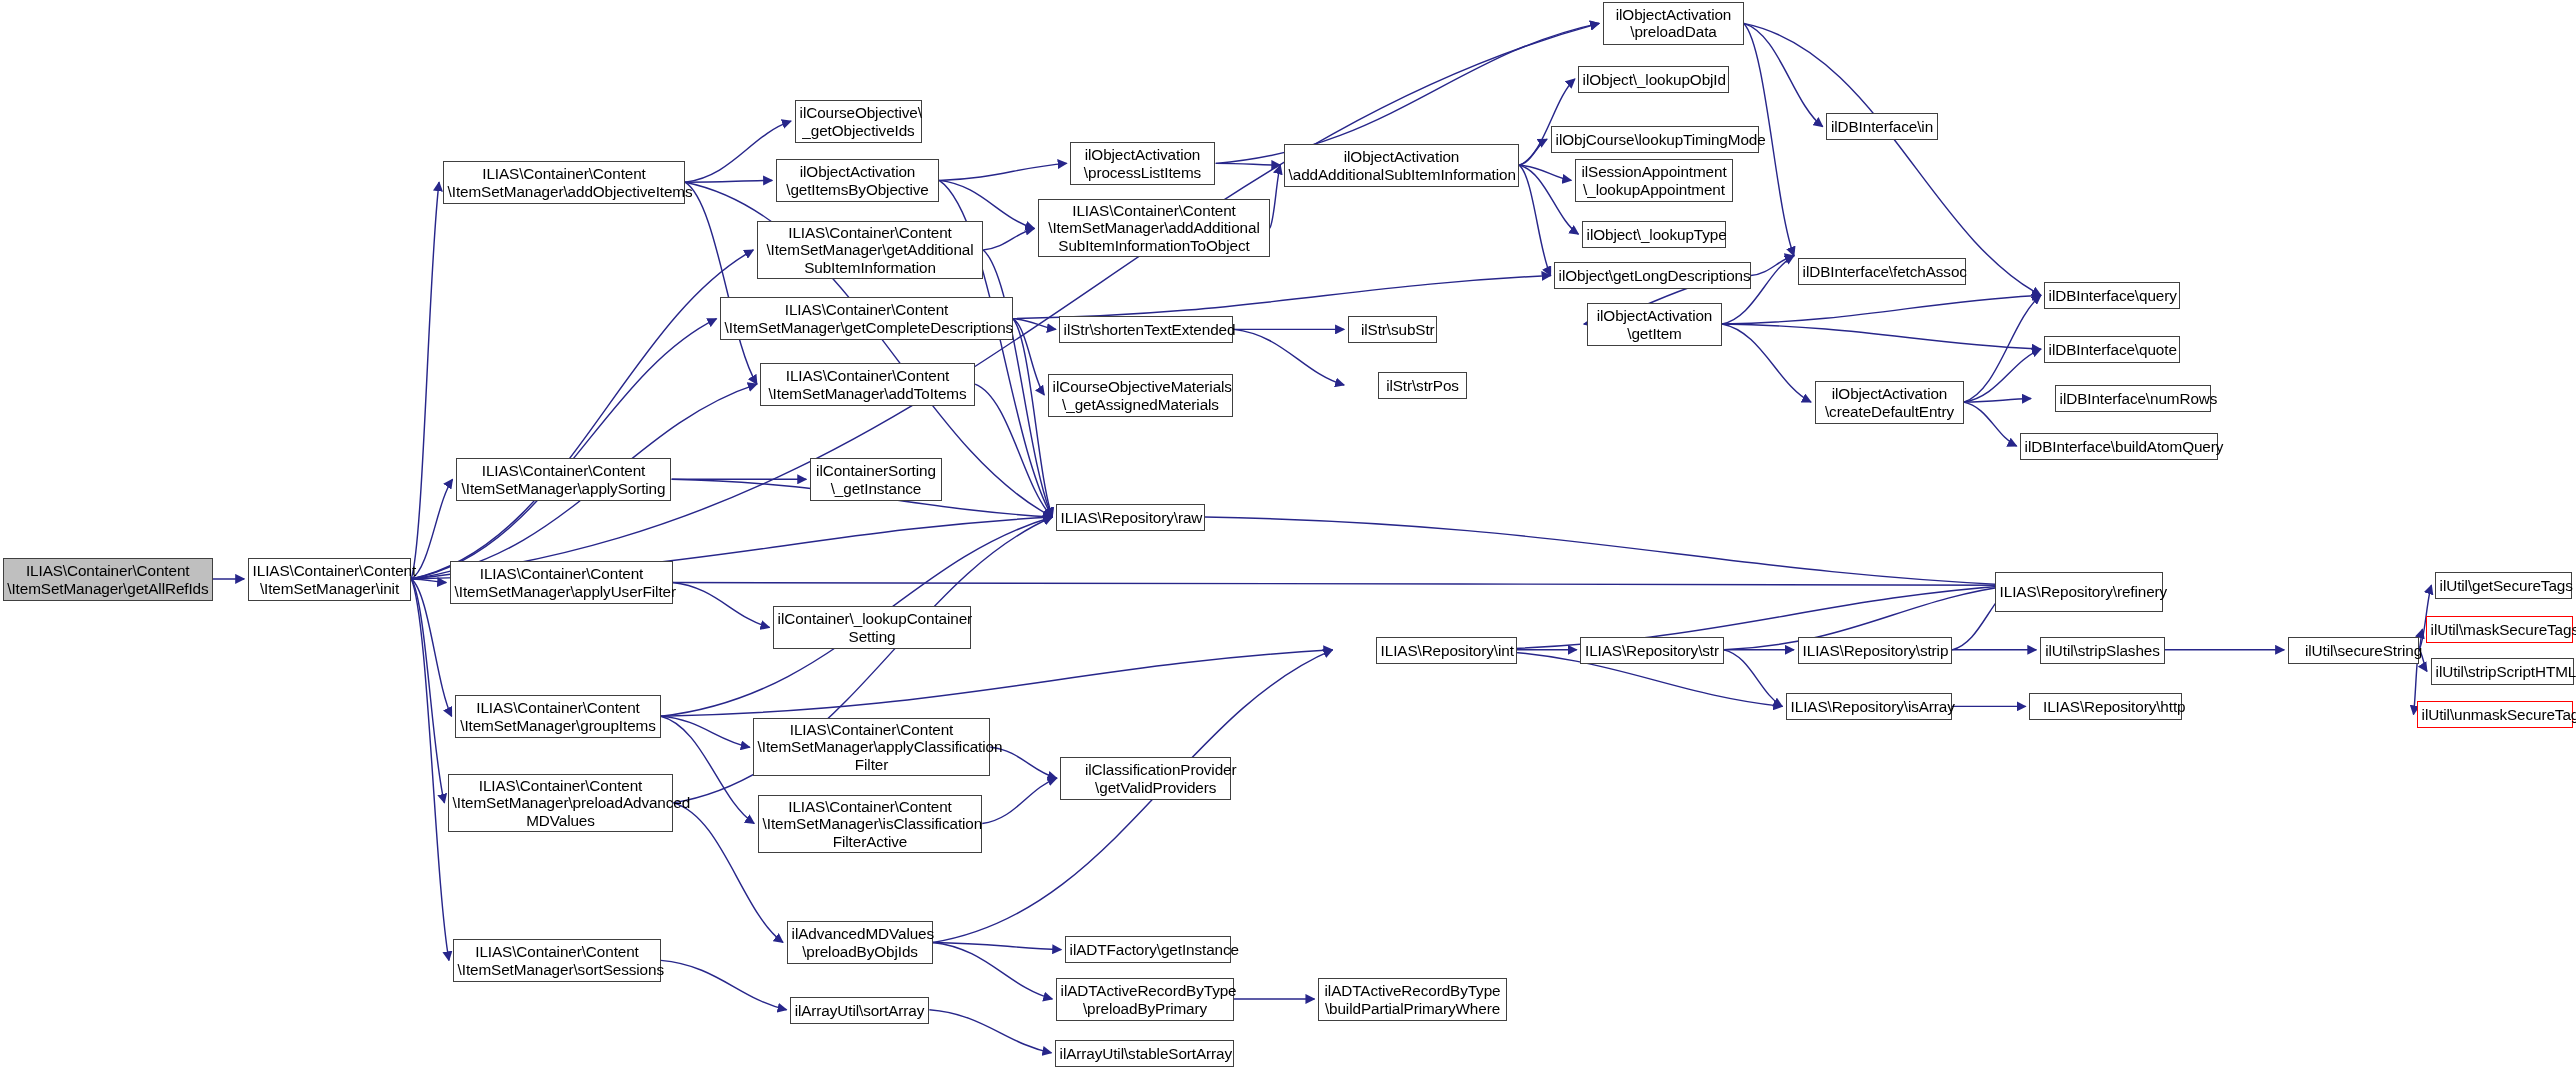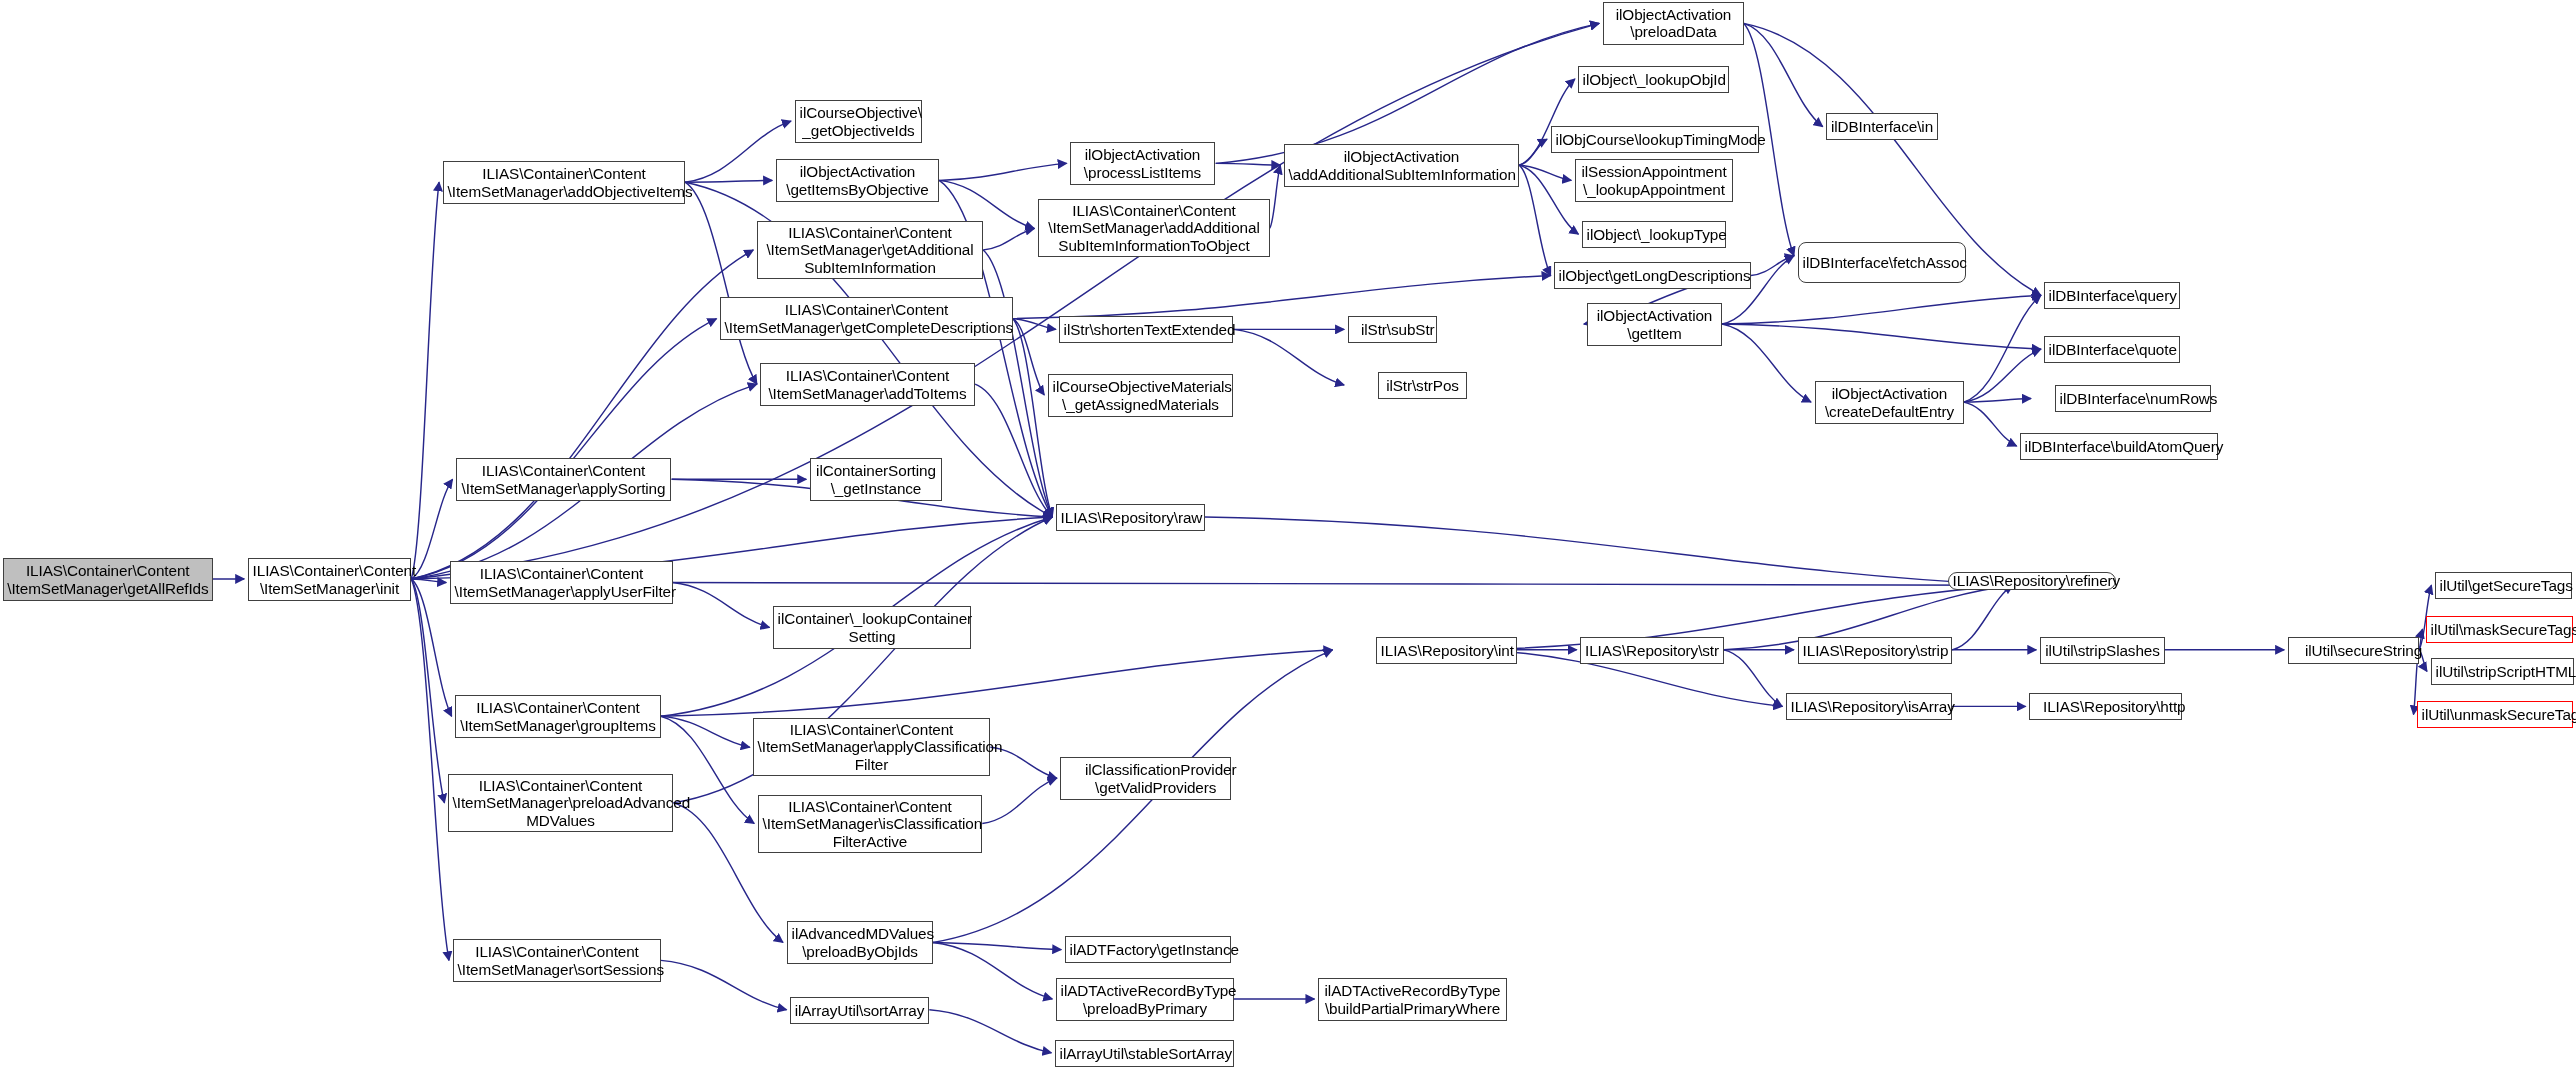--- a/index.html
+++ b/index.html
@@ -209,32 +209,32 @@
       <div class="node" style="left: 1551px; top: 126px; width: 208px; height: 27px;"><span class="node-label">ilObjCourse\lookupTimingMode</span></div>
       <div class="node" style="left: 1575px; top: 159px; width: 158px; height: 43px;"><span class="node-label">ilSessionAppointment
 \_lookupAppointment</span></div>
       <div class="node" style="left: 1582px; top: 221px; width: 144px; height: 27px;"><span class="node-label">ilObject\_lookupType</span></div>
       <div class="node" style="left: 1554px; top: 262px; width: 197px; height: 27px;"><span class="node-label">ilObject\getLongDescriptions</span></div>
       <div class="node" style="left: 1587px; top: 303px; width: 135px; height: 43px;"><span class="node-label">ilObjectActivation
 \getItem</span></div>
       <div class="node" style="left: 1815px; top: 381px; width: 149px; height: 43px;"><span class="node-label">ilObjectActivation
 \createDefaultEntry</span></div>
       <div class="node" style="left: 1826px; top: 113px; width: 112px; height: 27px;"><span class="node-label">ilDBInterface\in</span></div>
-      <div class="node" style="left: 1798px; top: 242px; width: 168px; height: 41px; border-radius: 8px;"><span class="node-label">ilDBInterface\fetchAssoc</span></div>
+      <div class="node" style="left: 1798px; top: 258px; width: 168px; height: 27px;"><span class="node-label">ilDBInterface\fetchAssoc</span></div>
       <div class="node" style="left: 2044px; top: 282px; width: 136px; height: 27px;"><span class="node-label">ilDBInterface\query</span></div>
       <div class="node" style="left: 2044px; top: 336px; width: 136px; height: 27px;"><span class="node-label">ilDBInterface\quote</span></div>
       <div class="node" style="left: 2035px; top: 385px; width: 156px; height: 27px; margin-left: 20px;"><span class="node-label">ilDBInterface\numRows</span></div>
       <div class="node" style="left: 2020px; top: 433px; width: 198px; height: 27px;"><span class="node-label">ilDBInterface\buildAtomQuery</span></div>
       <div class="node" style="left: 1056px; top: 504px; width: 149px; height: 27px;"><span class="node-label">ILIAS\Repository\raw</span></div>
       <div class="node" style="left: 1336px; top: 637px; width: 141px; height: 27px; margin-left: 40px;"><span class="node-label">ILIAS\Repository\int</span></div>
       <div class="node" style="left: 1580px; top: 637px; width: 144px; height: 27px;"><span class="node-label">ILIAS\Repository\str</span></div>
       <div class="node" style="left: 1798px; top: 637px; width: 154px; height: 27px;"><span class="node-label">ILIAS\Repository\strip</span></div>
       <div class="node" style="left: 1786px; top: 693px; width: 166px; height: 27px;"><span class="node-label">ILIAS\Repository\isArray</span></div>
       <div class="node" style="left: 2029px; top: 693px; width: 153px; height: 27px; padding-left: 13px;"><span class="node-label">ILIAS\Repository\http</span></div>
-      <div class="node" style="left: 1948px; top: 572px; width: 168px; height: 18px; border-radius: 10px;"><span class="node-label">ILIAS\Repository\refinery</span></div>
+      <div class="node" style="left: 1995px; top: 572px; width: 168px; height: 40px;"><span class="node-label">ILIAS\Repository\refinery</span></div>
       <div class="node" style="left: 2040px; top: 637px; width: 125px; height: 27px;"><span class="node-label">ilUtil\stripSlashes</span></div>
       <div class="node" style="left: 2288px; top: 637px; width: 131px; height: 27px; padding-left: 16px;"><span class="node-label">ilUtil\secureString</span></div>
       <div class="node" style="left: 2435px; top: 572px; width: 137px; height: 27px;"><span class="node-label">ilUtil\getSecureTags</span></div>
       <div class="node warn" style="left: 2426px; top: 616px; width: 147px; height: 27px;"><span class="node-label">ilUtil\maskSecureTags</span></div>
       <div class="node" style="left: 2431px; top: 658px; width: 143px; height: 27px;"><span class="node-label">ilUtil\stripScriptHTML</span></div>
       <div class="node warn" style="left: 2417px; top: 701px; width: 156px; height: 27px;"><span class="node-label">ilUtil\unmaskSecureTags</span></div>
       <div class="node" style="left: 1065px; top: 936px; width: 166px; height: 27px;"><span class="node-label">ilADTFactory\getInstance</span></div>
       <div class="node" style="left: 1056px; top: 978px; width: 178px; height: 43px;"><span class="node-label">ilADTActiveRecordByType
 \preloadByPrimary</span></div>
       <div class="node" style="left: 1318px; top: 978px; width: 189px; height: 43px;"><span class="node-label">ilADTActiveRecordByType

